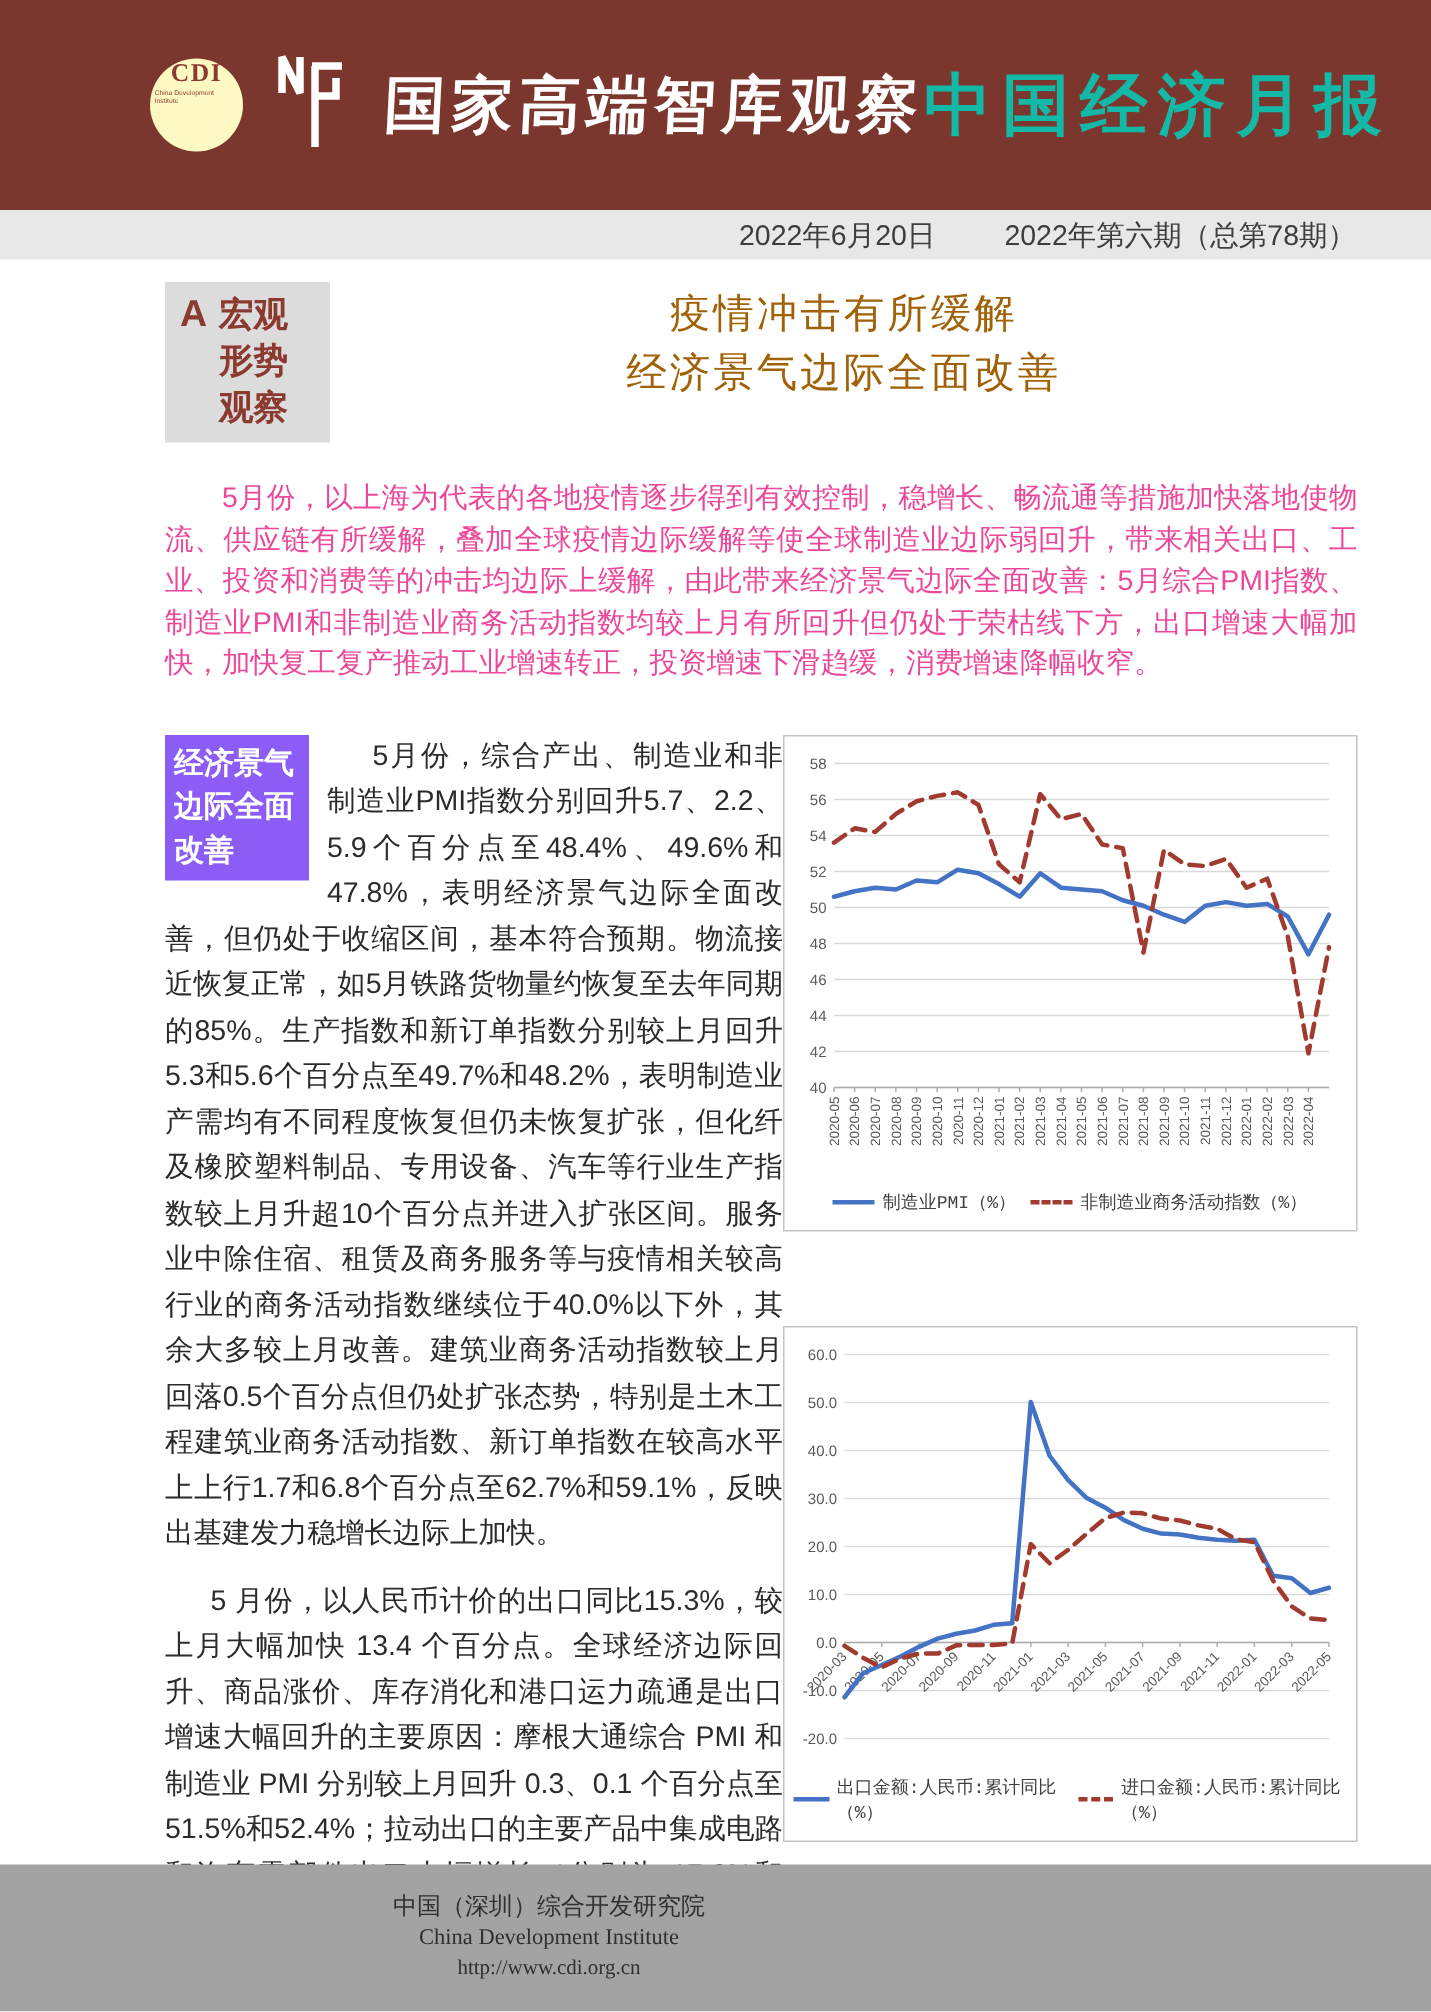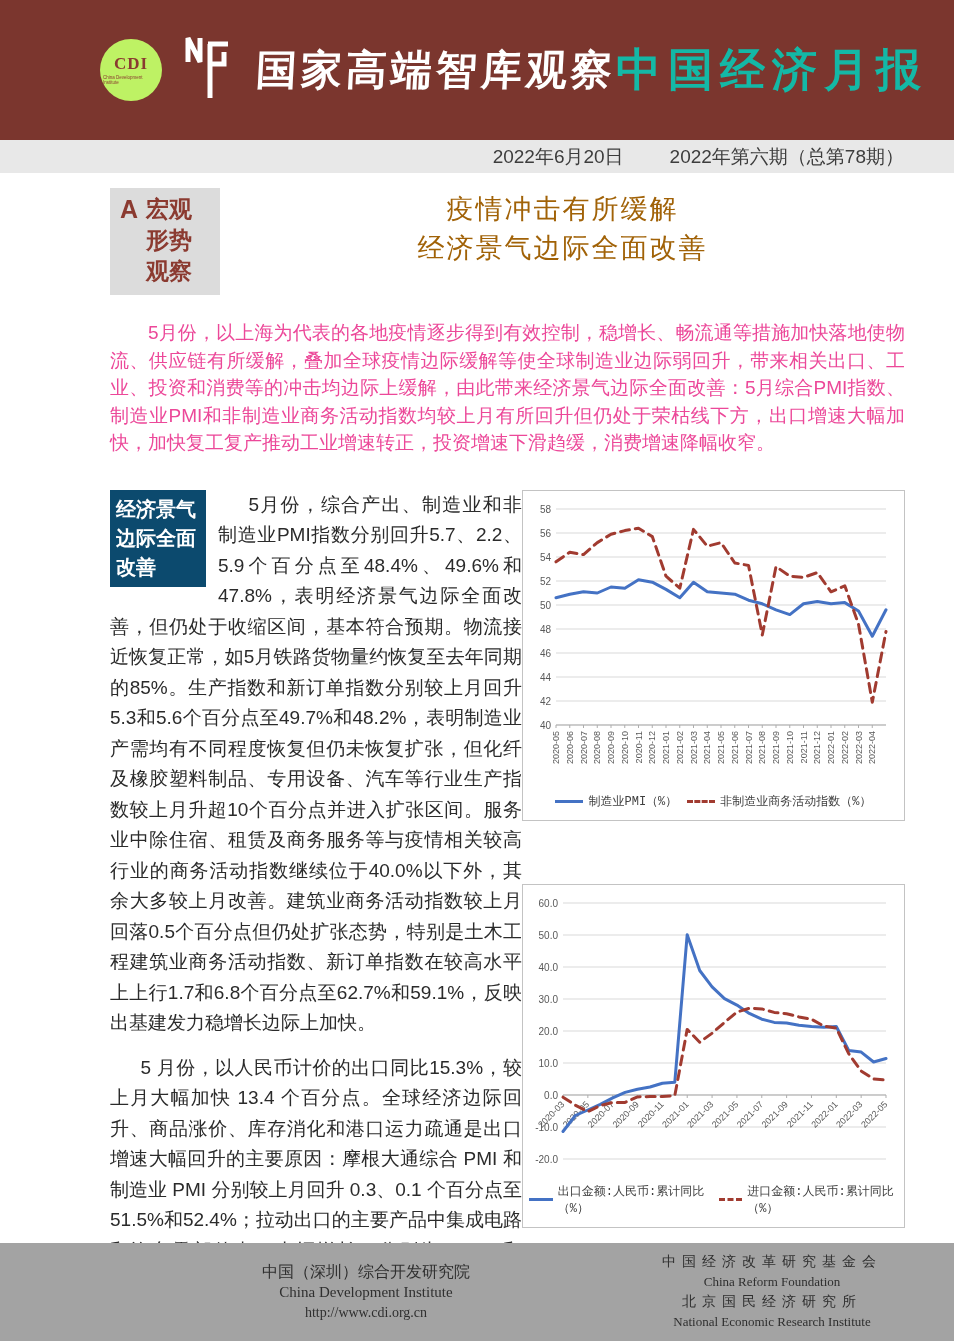--- a/index.html
+++ b/index.html
@@ -8,22 +8,22 @@
     width:954px; height:1341px; margin:0 auto; position:relative;
     font-family:"Liberation Sans","DejaVu Sans",sans-serif;
     color:#262626; overflow:hidden;
   }
   
   .masthead {
     height:140px; background:#7b362e; display:flex; align-items:center;
     padding-left:100px; padding-right:52px;
   }
   .cdi-logo {
-    width:62px; height:62px; border-radius:50%; background:#bef264;
-    display:flex; flex-direction:column; align-items:center; justify-content:center;
+    width:62px; height:62px; border-radius:50%; background:#fef9c3;
+    display:flex; flex-direction:column; align-items:center; 
     color:#8a3a30; flex:0 0 auto;
   }
   .cdi-logo .cdi-txt { font-family:"Liberation Serif",serif; font-weight:bold; font-size:17px; letter-spacing:1px; }
   .cdi-logo .cdi-sub { font-size:5px; line-height:6px; text-align:left; transform:scale(.9); }
   .neri-logo { margin-left:22px; flex:0 0 auto; }
   .calligraphy {
     margin-left:26px; color:#ffffff; font-family:"DejaVu Serif","Liberation Serif",serif;
     font-size:41px; font-weight:bold; letter-spacing:4px; transform:skewX(-3deg);
     white-space:nowrap;
   }
@@ -54,21 +54,21 @@
     text-indent:2em; color:#ec4899;
   }
   
   .columns { display:flex; margin-top:33px; }
   .col-left { width:412px; flex:0 0 auto; }
   .col-right { width:383px; flex:0 0 auto; }
   .article { font-size:19px; line-height:30.5px; text-align:justify; color:#2b2b2b; }
   .article + .article { margin-top:14px; }
   .article .para { text-indent:1.6em; }
   .label-box {
-    float:left; width:96px; background:#0c4a6e; color:#ffffff;
+    float:left; width:96px; background:#8b5cf6; color:#ffffff;
     font-weight:bold; font-size:20px; line-height:29px; padding:5px 4px 5px 6px;
     margin-right:12px;
   }
   .label-box.tall { margin-bottom:12px; }
   .label-box span { display:block; }
   
   .chart-box {
     width:383px; border:1px solid #c3c3c3; background:#ffffff; padding:6px 6px 4px 6px;
   }
   .chart-box + .chart-box { margin-top:63px; }
@@ -310,19 +310,13 @@
 
   </div>
 </div>
 
 <div class="footer">
   <div class="blk blk-left">
     <div class="cn">中国（深圳）综合开发研究院</div>
     <div class="en">China Development Institute</div>
     <div><a class="url" href="#">http://www.cdi.org.cn</a></div>
   </div>
-  <div class="blk blk-right">
-    <div class="cn spread">中国经济改革研究基金会</div>
-    <div class="en small">China Reform Foundation</div>
-    <div class="cn spread">北京国民经济研究所</div>
-    <div class="en small">National Economic Research Institute</div>
-  </div>
 </div>
 
 </body></html>

